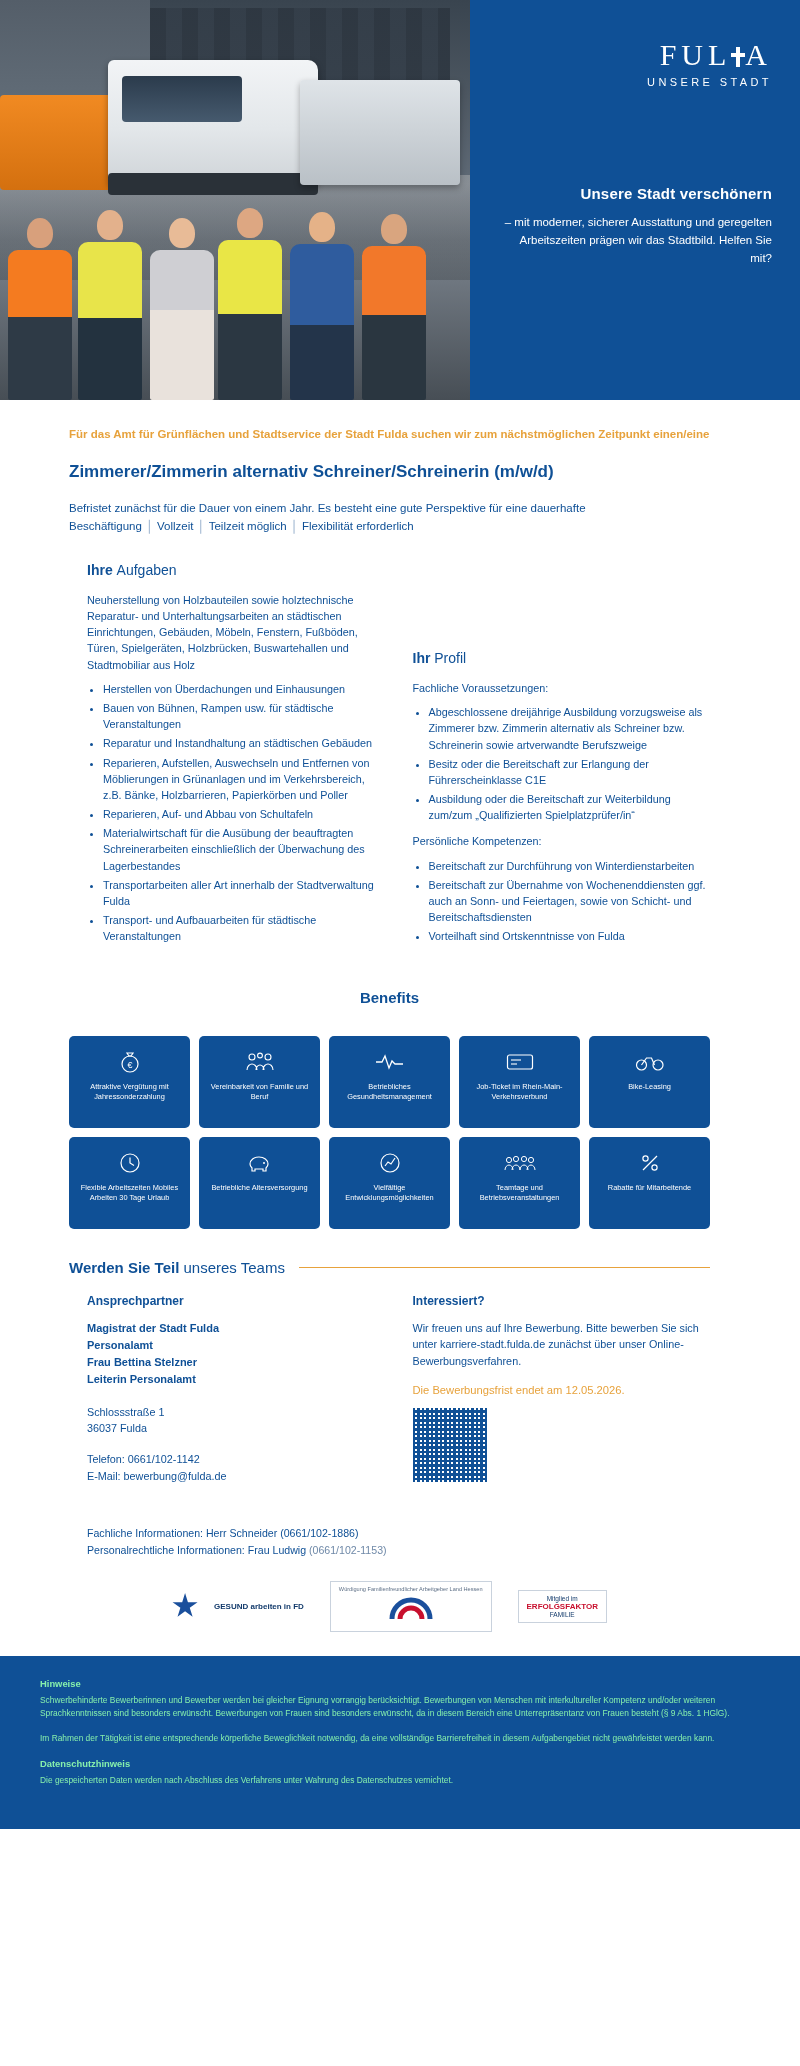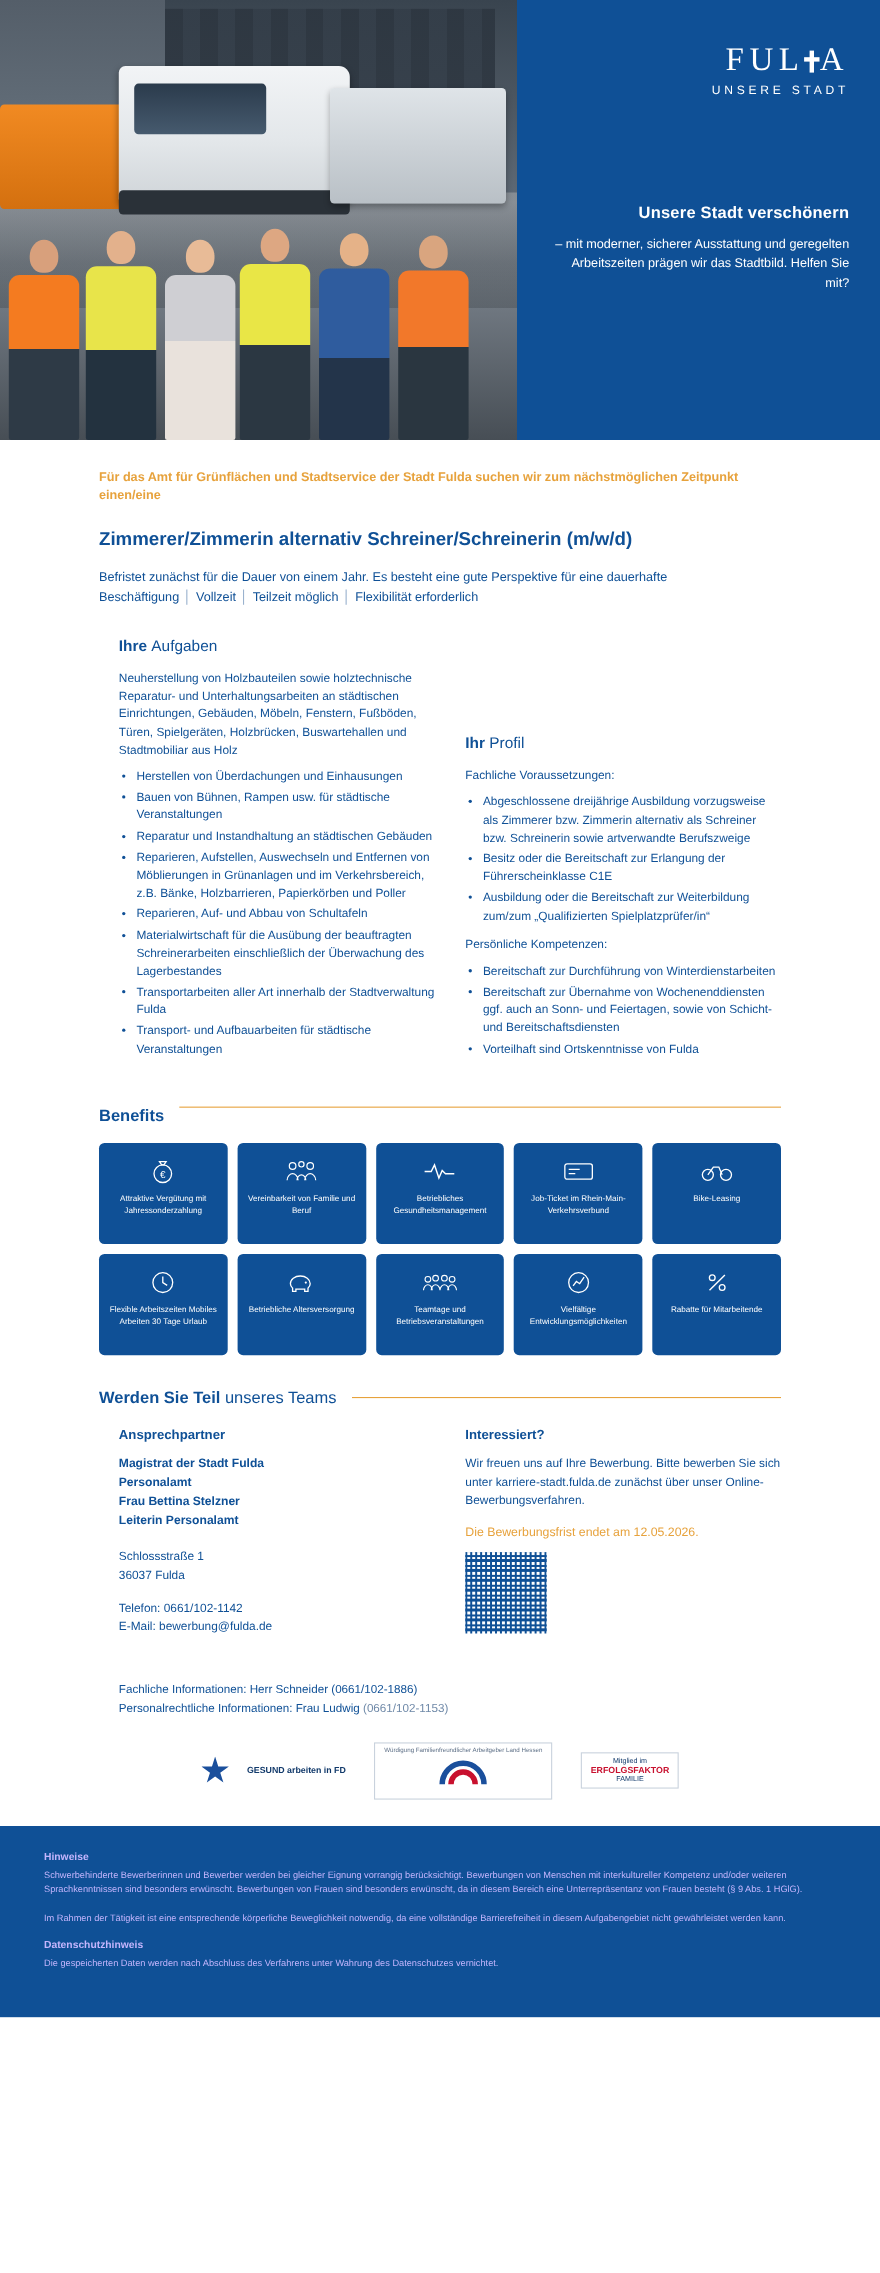--- a/index.html
+++ b/index.html
@@ -105,21 +105,21 @@
   .logo-cross:before { content:""; position:absolute; left:5px; top:0; width:4px; height:20px; background:#fff; }
   .logo-cross:after { content:""; position:absolute; left:0px; top:6px; width:14px; height:4px; background:#fff; }
   .logo-sub { font-size:11px; letter-spacing:3.4px; margin-top:6px; }
   .hero-claim {
     position:absolute; right:28px; top:185px; width:268px; text-align:right;
   }
   .hero-claim h2 { margin:0 0 12px 0; font-size:15px; font-weight:bold; letter-spacing:.2px; }
   .hero-claim p { margin:0; font-size:11.5px; line-height:1.55; }
 
   
-  .content { padding:0 90px 0 90px; }
+  .content { padding:0 90px 0 69px; }
   .intro {
     color:#e7a23c; font-weight:bold; font-size:11.5px; line-height:1.5;
     margin:26px 0 18px 0;
   }
   .job-title {
     color:#0f5096; font-size:17px; font-weight:bold; line-height:1.35; margin:0 0 16px 0;
   }
   .paygroup { color:#0f5096; font-size:11.5px; margin:0 0 6px 0; }
   .paygroup .sep { color:#8aa6c6; padding:0 5px; }
   .termline { color:#0f5096; font-size:11.5px; line-height:1.55; margin:0 0 26px 0; }
@@ -133,21 +133,21 @@
   }
   .col h3 .light { font-weight:normal; }
   .col p, .col li { font-size:10.8px; line-height:1.5; color:#0f5096; }
   .col p { margin:0 0 8px 0; }
   .col ul { margin:0 0 10px 0; padding-left:16px; }
   .col li { margin:0 0 3px 0; }
   .col li::marker { color:#0f5096; }
 
   
   .benefits-head {
-    display:flex; align-items:flex-start; gap:14px; margin:34px 0 16px 0; padding-left:0;
+    display:flex; align-items:center; gap:14px; margin:34px 0 16px 0; padding-left:0;flex-direction:column;
   }
   .benefits-head h3 { margin:0; font-size:15px; color:#0f5096; font-weight:bold; }
   .rule { flex:1; height:1px; background:#e7a23c; }
   .bgrid { display:grid; grid-template-columns:repeat(5,1fr); gap:9px; }
   .bcard {
     background:#0f5096; color:#fff; border-radius:5px; height:92px;
     display:flex; flex-direction:column; align-items:center; justify-content:flex-start;
     padding:13px 6px 6px 6px; text-align:center;
   }
   .bicon { height:26px; display:flex; align-items:center; justify-content:center; margin-bottom:7px; }
@@ -181,21 +181,21 @@
      clip-path:polygon(50% 0%,61% 35%,98% 35%,68% 57%,79% 91%,50% 70%,21% 91%,32% 57%,2% 35%,39% 35%); }
   .seal-label { font-size:8px; color:#123a6b; font-weight:bold; }
   .seal-box { border:1px solid #c9d2dd; padding:4px 8px; text-align:center; }
   .seal-box .s1 { font-size:5.6px; color:#5d6f86; line-height:1.25; }
   .seal-box .s2 { font-size:8px; color:#c8102e; font-weight:bold; }
   .seal-box .s3 { font-size:6.5px; color:#123a6b; }
   .seal-arc { width:46px; height:30px; }
 
   
   .footer {
-    background:#0f5096; color:#c4b5fd; margin-top:24px; padding:22px 40px 30px 40px;
+    background:#0f5096; color:#86efac; margin-top:24px; padding:22px 40px 30px 40px;
   }
   .footer h4 { margin:0 0 5px 0; font-size:9.4px; font-weight:bold; }
   .footer p { margin:0 0 12px 0; font-size:8.4px; line-height:1.6; }
 </style>
 </head>
 <body>
 
 <div class="page">
 
   <div class="hero">
@@ -356,38 +356,38 @@
         <div class="bicon">
           <svg width="28" height="22" viewBox="0 0 28 22">
               <path d="M4 12c0-4 4-7 9-7s9 3 9 7c0 2-1 3-2 4v3h-3v-2H9v2H6v-3c-1-1-2-2-2-4z" fill="none" stroke="#fff" stroke-width="1.2"></path>
               <circle cx="18" cy="11" r="1" fill="#fff"></circle>
             </svg>
         </div>
         <div class="blabel">Betriebliche Altersversorgung</div>
       </div>
       <div class="bcard">
         <div class="bicon">
+          <svg width="24" height="24" viewBox="0 0 24 24">
+              <circle cx="12" cy="12" r="9" fill="none" stroke="#fff" stroke-width="1.2"></circle>
+              <path d="M7 15l3-4 3 2 4-6" fill="none" stroke="#fff" stroke-width="1.2"></path>
+            </svg>
+        </div>
+        <div class="blabel">Vielfältige Entwicklungsmöglichkeiten</div>
+      </div>
+      <div class="bcard">
+        <div class="bicon">
           <svg width="32" height="20" viewBox="0 0 32 20">
               <circle cx="5" cy="7" r="2.6" fill="none" stroke="#fff" stroke-width="1"></circle>
               <circle cx="12" cy="6" r="2.6" fill="none" stroke="#fff" stroke-width="1"></circle>
               <circle cx="20" cy="6" r="2.6" fill="none" stroke="#fff" stroke-width="1"></circle>
               <circle cx="27" cy="7" r="2.6" fill="none" stroke="#fff" stroke-width="1"></circle>
               <path d="M1 17c0-3 2-5 4-5s4 2 4 5M8 17c0-3 2-5 4-5s4 2 4 5M16 17c0-3 2-5 4-5s4 2 4 5M23 17c0-3 2-5 4-5s4 2 4 5" fill="none" stroke="#fff" stroke-width="1"></path>
             </svg>
         </div>
         <div class="blabel">Teamtage und Betriebsveranstaltungen</div>
-      </div>
-      <div class="bcard">
-        <div class="bicon">
-          <svg width="24" height="24" viewBox="0 0 24 24">
-              <circle cx="12" cy="12" r="9" fill="none" stroke="#fff" stroke-width="1.2"></circle>
-              <path d="M7 15l3-4 3 2 4-6" fill="none" stroke="#fff" stroke-width="1.2"></path>
-            </svg>
-        </div>
-        <div class="blabel">Vielfältige Entwicklungsmöglichkeiten</div>
       </div>
       <div class="bcard">
         <div class="bicon">
           <svg width="24" height="24" viewBox="0 0 24 24">
               <line x1="5" y1="19" x2="19" y2="5" stroke="#fff" stroke-width="1.3"></line>
               <circle cx="7.5" cy="7.5" r="2.6" fill="none" stroke="#fff" stroke-width="1.2"></circle>
               <circle cx="16.5" cy="16.5" r="2.6" fill="none" stroke="#fff" stroke-width="1.2"></circle>
             </svg>
         </div>
         <div class="blabel">Rabatte für Mitarbeitende</div>

